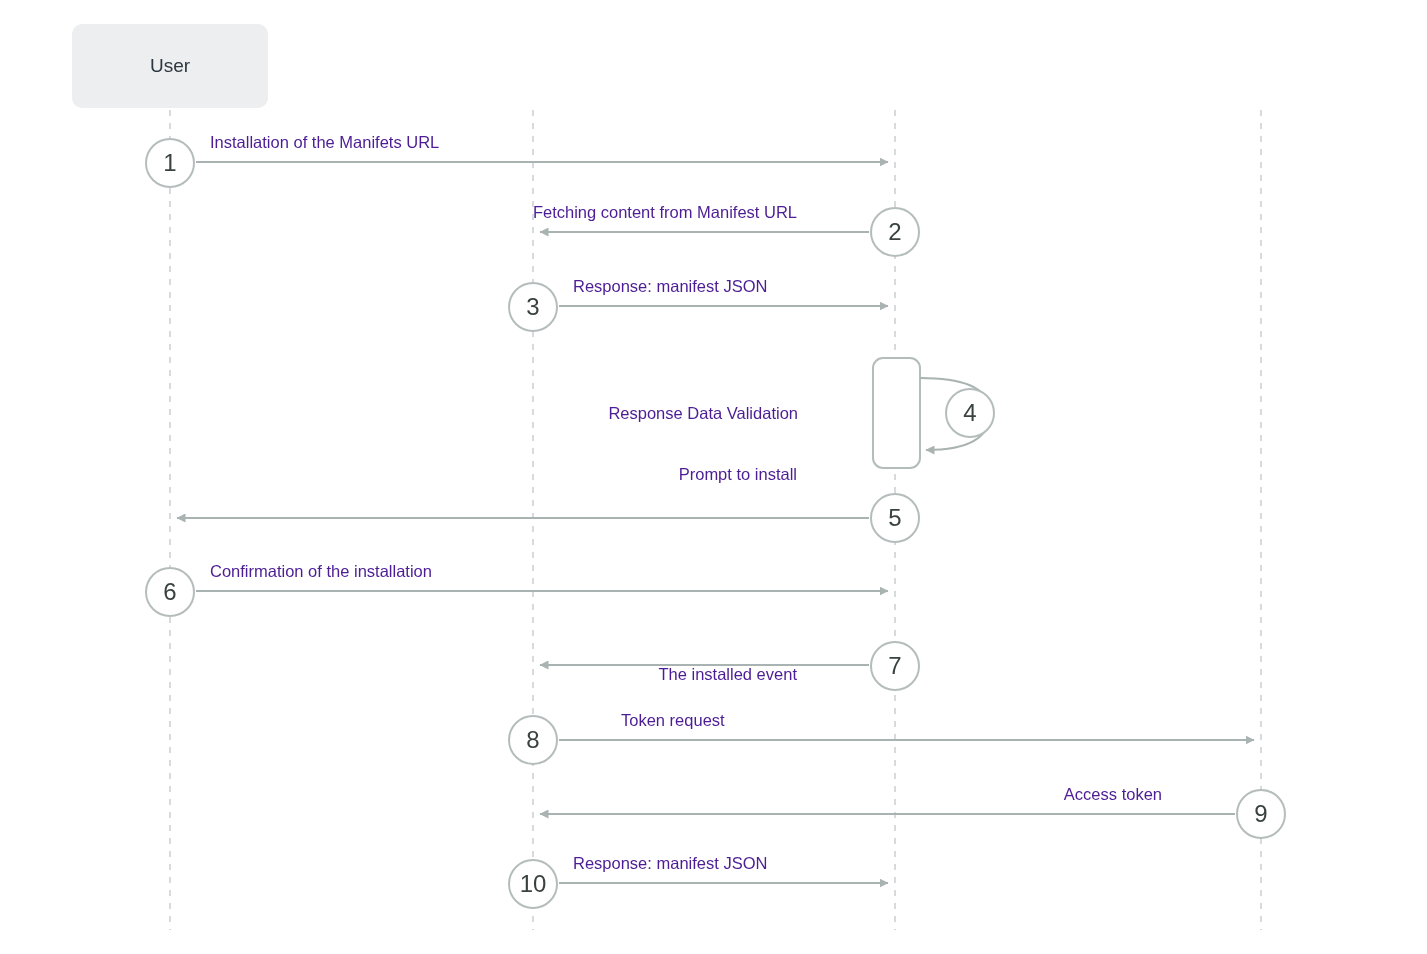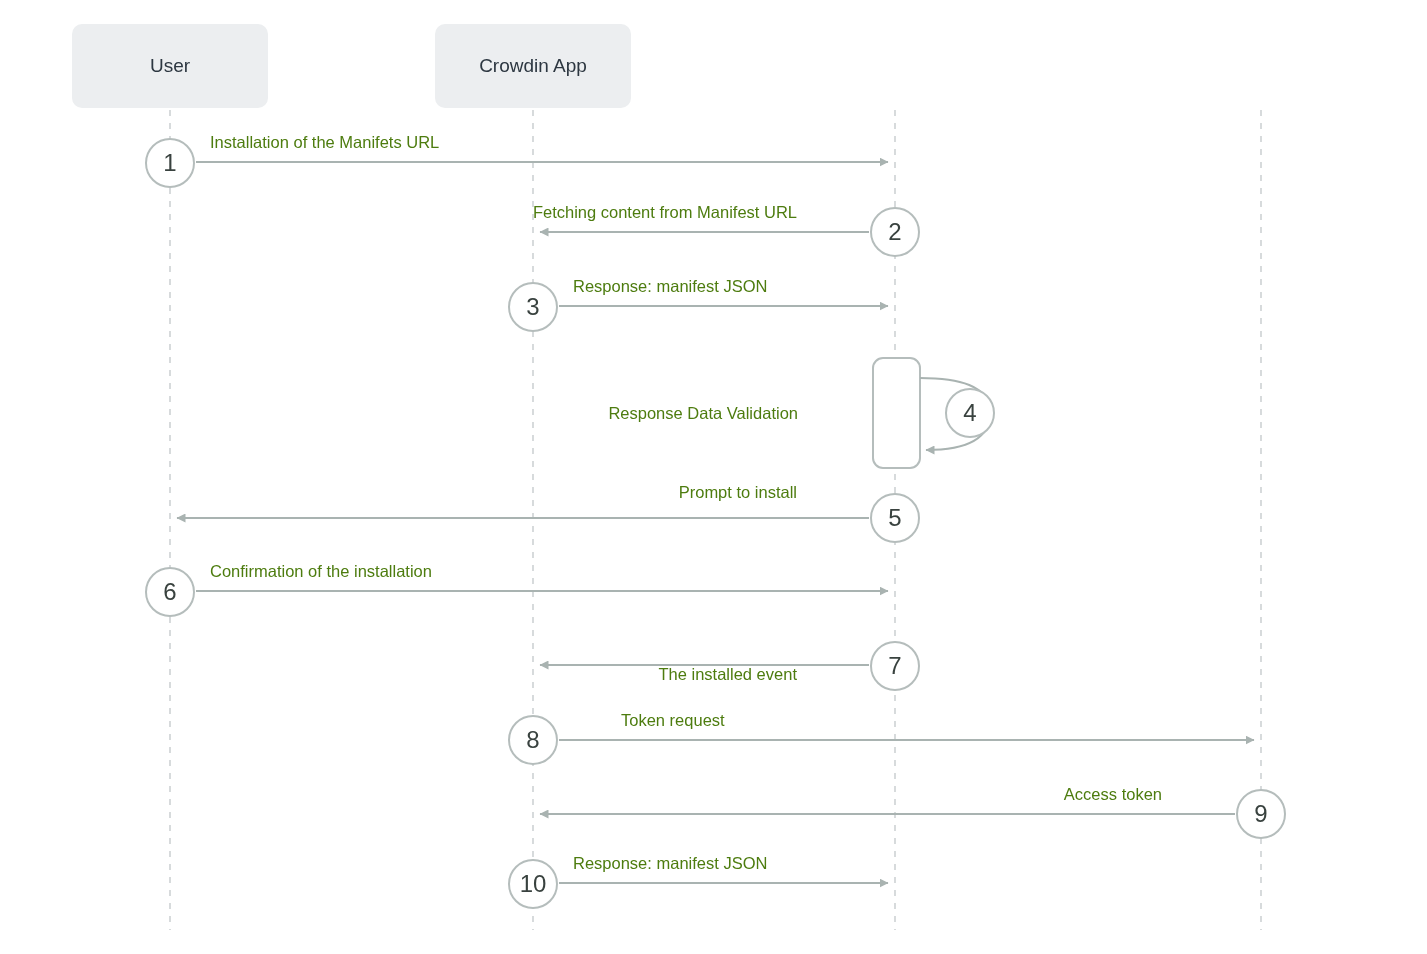--- a/index.html
+++ b/index.html
@@ -33,21 +33,21 @@
     background:#ffffff;
     border:2px solid #b5bdbc;
     box-sizing:border-box;
     display:flex;align-items:center;justify-content:center;
   }
   .step-num{
     font-size:24px;color:#39423f;
   }
   .step-label{
     position:absolute;z-index:2;
-    font-size:16.5px;color:#4d7c0f;
+    font-size:16.5px;color:#4c1d95;
     white-space:nowrap;line-height:20px;
   }
   .crowdin-logo-svg{display:block;}
 </style>
 </head>
 <body>
 
 <div id="canvas">
 
   <svg id="connector-layer" width="1427" height="954" viewBox="0 0 1427 954" xmlns="http://www.w3.org/2000/svg">
@@ -70,23 +70,20 @@
       <line x1="869" y1="665" x2="540" y2="665" stroke="#a9b3b1" stroke-width="2" marker-end="url(#arrowhead)"></line>
       <line x1="559" y1="740" x2="1254" y2="740" stroke="#a9b3b1" stroke-width="2" marker-end="url(#arrowhead)"></line>
       <line x1="1235" y1="814" x2="540" y2="814" stroke="#a9b3b1" stroke-width="2" marker-end="url(#arrowhead)"></line>
       <line x1="559" y1="883" x2="888" y2="883" stroke="#a9b3b1" stroke-width="2" marker-end="url(#arrowhead)"></line>
     </svg>
 
   <div class="actor-box" style="left:72px">
     <div class="actor-label">User</div>
   </div>
 
-  <div class="actor-box" style="left:435px">
-    <div class="actor-label">Crowdin App</div>
-  </div>
 
 
 
 <div class="step-circle" style="left: 145px; top: 138px;">
       <span class="step-num">1</span>
     </div>
     <div class="step-label" style="left: 210px; top: 132px;">Installation of the Manifets URL</div>
     <div class="step-circle" style="left: 870px; top: 207px;">
       <span class="step-num">2</span>
     </div>
@@ -95,21 +92,21 @@
       <span class="step-num">3</span>
     </div>
     <div class="step-label" style="left: 573px; top: 276px;">Response: manifest JSON</div>
     <div class="step-circle" style="left: 945px; top: 388px;">
       <span class="step-num">4</span>
     </div>
     <div class="step-label" style="right: 571px; top: 403px;">Response Data Validation</div>
     <div class="step-circle" style="left: 870px; top: 493px;">
       <span class="step-num">5</span>
     </div>
-    <div class="step-label" style="right: 572px; top: 482px;">Prompt to install</div>
+    <div class="step-label" style="right: 572px; top: 464px;">Prompt to install</div>
     <div class="step-circle" style="left: 145px; top: 567px;">
       <span class="step-num">6</span>
     </div>
     <div class="step-label" style="left: 210px; top: 561px;">Confirmation of the installation</div>
     <div class="step-circle" style="left: 870px; top: 641px;">
       <span class="step-num">7</span>
     </div>
     <div class="step-label" style="right: 572px; top: 635px; margin-top: 29px;">The installed event</div>
     <div class="step-circle" style="left: 508px; top: 715px;">
       <span class="step-num">8</span>

